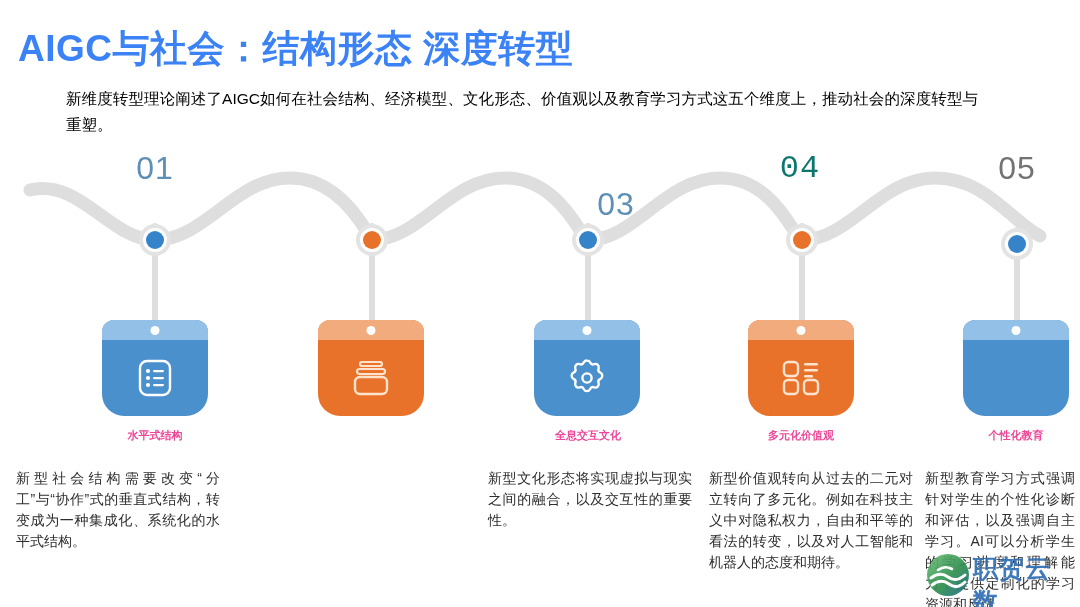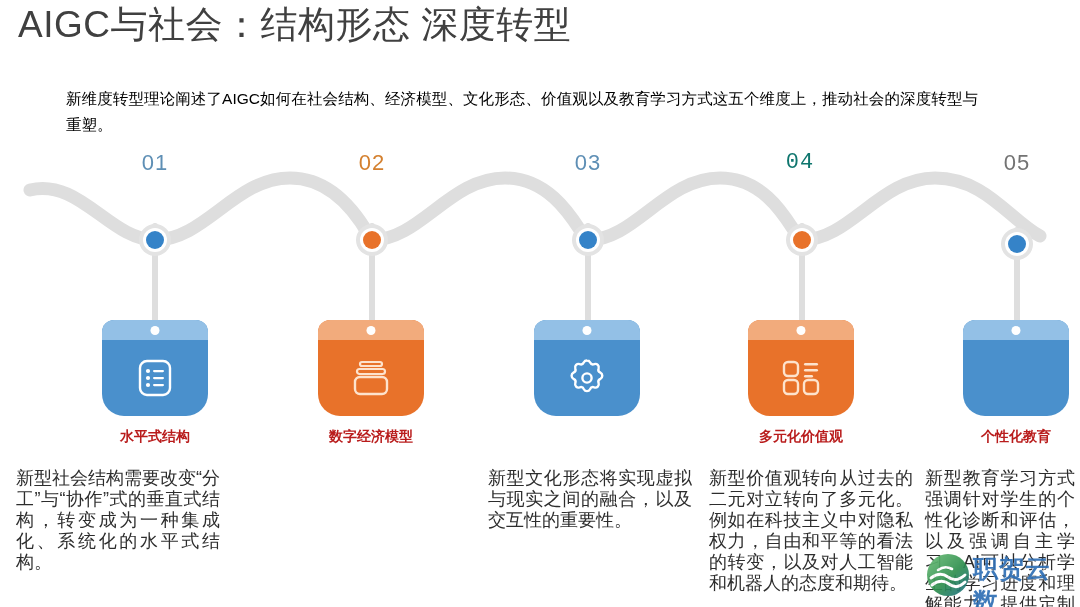--- a/index.html
+++ b/index.html
@@ -12,24 +12,24 @@
     background: #ffffff;
     font-family: "Liberation Sans", "DejaVu Sans", sans-serif;
     overflow: hidden;
     position: relative;
   }
 
   
   .page-title {
     position: absolute;
     left: 18px;
-    top: 0;
+    top: 24px;
     font-size: 37px;
-    font-weight: normal;
-    color: #404040;
+    font-weight: bold;
+    color: #3b82f6;
     letter-spacing: 0.5px;
     white-space: nowrap;
   }
   .subtitle {
     position: absolute;
     left: 66px;
     top: 86px;
     width: 912px;
     font-size: 15.5px;
     line-height: 26px;
@@ -56,21 +56,21 @@
     left: 0;
     top: 150px;
     width: 1080px;
     height: 40px;
   }
   .num {
     position: absolute;
     top: 0;
     width: 120px;
     text-align: center;
-    font-size: 22px;
+    font-size: 32px;
     font-weight: 400;
     letter-spacing: 1px;
   }
 
   
   .cards {
     position: absolute;
     left: 0;
     top: 320px;
     width: 1080px;
@@ -125,39 +125,39 @@
     left: 0;
     top: 428px;
     width: 1080px;
     height: 26px;
   }
   .col-title {
     position: absolute;
     top: 0;
     width: 220px;
     text-align: center;
+    font-size: 11px;
+    font-weight: bold;
+    color: #ec4899;
+    white-space: nowrap;
+  }
+
+  
+  .descs {
+    position: absolute;
+    left: 0;
+    top: 468px;
+    width: 1080px;
+    height: 135px;
+  }
+  .col-desc {
+    position: absolute;
+    top: 0;
+    width: 204px;
     font-size: 14px;
-    font-weight: bold;
-    color: #b91c1c;
-    white-space: nowrap;
-  }
-
-  
-  .descs {
-    position: absolute;
-    left: 0;
-    top: 468px;
-    width: 1080px;
-    height: 135px;
-  }
-  .col-desc {
-    position: absolute;
-    top: 0;
-    width: 204px;
-    font-size: 18px;
     line-height: 21px;
     color: #2d2d2d;
     text-align: justify;
     text-justify: inter-ideograph;
   }
 
   
   .watermark {
     position: absolute;
     left: 925px;
@@ -216,22 +216,21 @@
       <path d="M 1017,90 L 1017,180" stroke="#dedede" stroke-width="6" stroke-linecap="round" fill="none"></path>
       <circle cx="1017" cy="104" r="16" fill="#e3e3e3"></circle>
       <circle cx="1017" cy="104" r="12" fill="#ffffff"></circle>
       <circle cx="1017" cy="104" r="9" fill="#3583c8"></circle>
     </g>
   </svg>
 </div>
 
 <div class="num-row">
   <div class="num" style="left:95px;color:#5e8fb5;">01</div>
-  <div class="num" style="left:312px;color:#d4802f;">02</div>
-  <div class="num" style="left:528px;color:#5e8fb5;">03</div>
+  <div class="num" style="left:556px;color:#5e8fb5;margin-top:36px;">03</div>
   <div class="num" style="left:740px;color:#0f766e;font-family:Liberation Mono, monospace;">04</div>
   <div class="num" style="left:957px;color:#737373;">05</div>
 </div>
 
 <div class="cards">
 
   <div class="card" style="left:102px;background:#4a90cc;">
     <div class="card-top" style="background:#93c0e6;">
       <span class="card-knob"></span>
     </div>
@@ -304,21 +303,21 @@
     </div>
     <div class="card-body">
       <span class="card-icon"></span>
     </div>
   </div>
 
 </div>
 
 <div class="titles">
   <div class="col-title" style="left:45px;">水平式结构</div>
-  <div class="col-title" style="left:261px;">数字经济模型</div>
+  <div class="col-title" style="left:478px;">全息交互文化</div>
   <div class="col-title" style="left:691px;text-align:center;">多元化价值观</div>
   <div class="col-title" style="left:906px;">个性化教育</div>
 </div>
 
 <div class="descs">
   <div class="col-desc" style="left:16px;">新型社会结构需要改变“分工”与“协作”式的垂直式结构，转变成为一种集成化、系统化的水平式结构。</div>
   <div class="col-desc" style="left:709px;">新型价值观转向从过去的二元对立转向了多元化。例如在科技主义中对隐私权力，自由和平等的看法的转变，以及对人工智能和机器人的态度和期待。</div>
   <div class="col-desc" style="left:488px;">新型文化形态将实现虚拟与现实之间的融合，以及交互性的重要性。</div>
   <div class="col-desc" style="left:925px;width:150px;">新型教育学习方式强调针对学生的个性化诊断和评估，以及强调自主学习。AI可以分析学生的学习进度和理解能力，提供定制化的学习资源和反馈。</div>
 </div>

